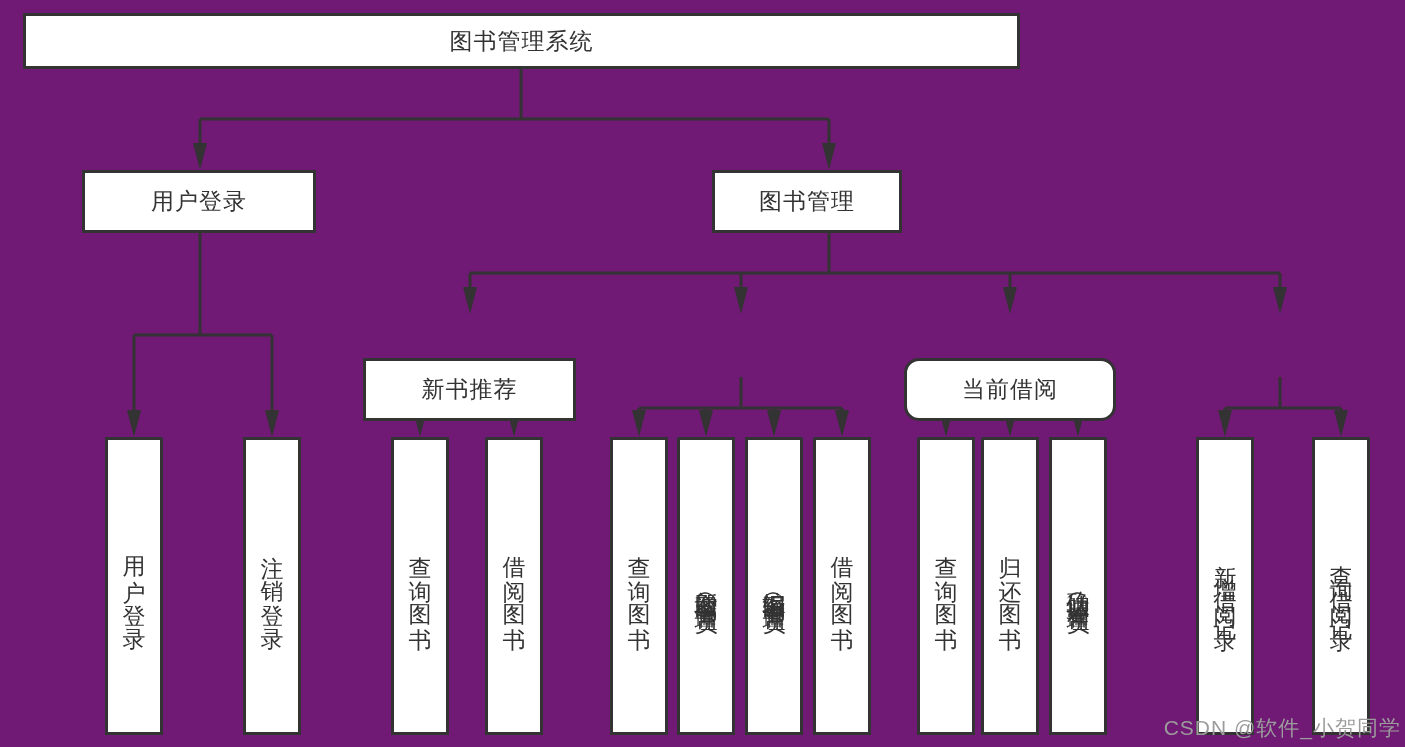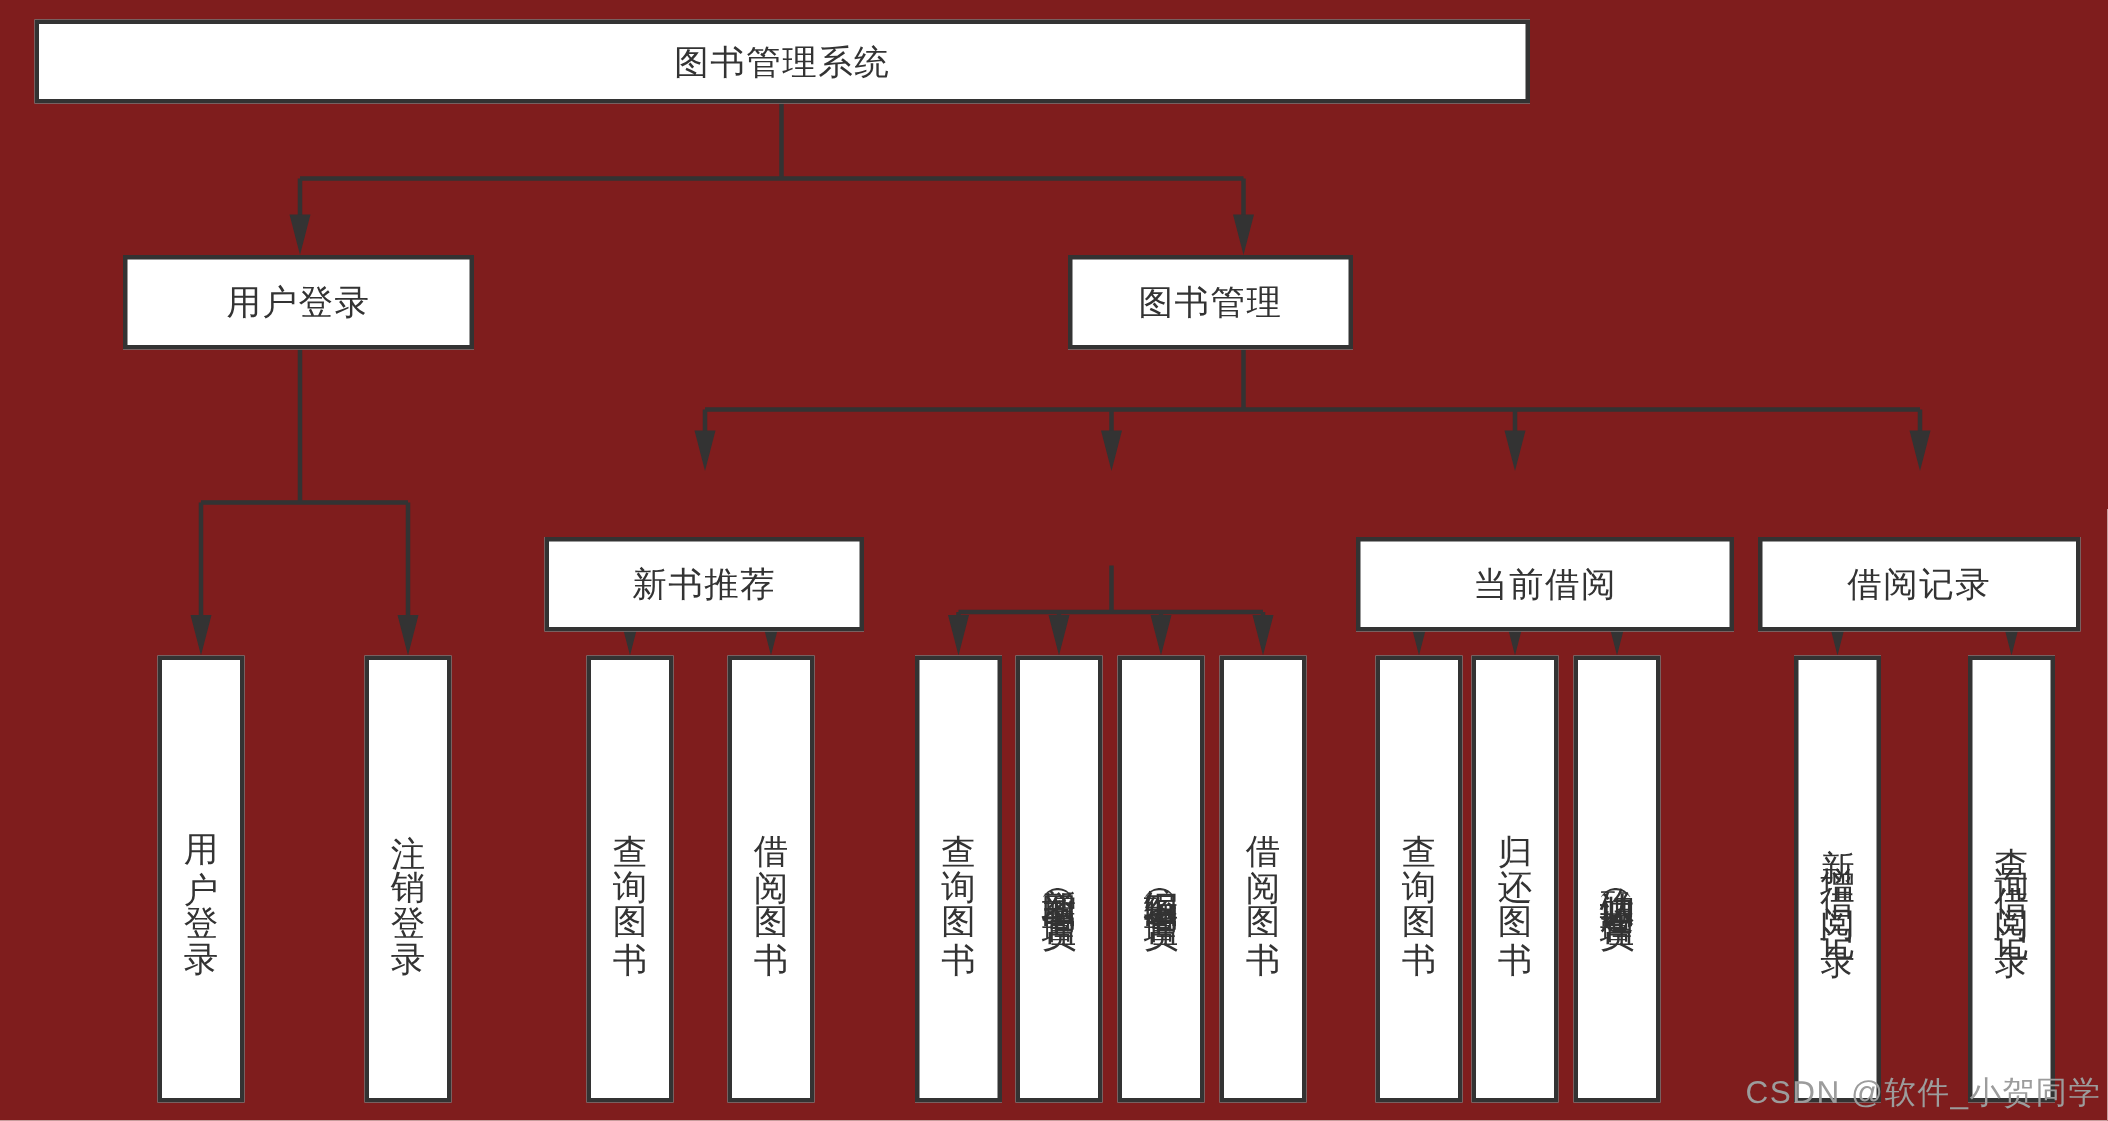--- a/index.html
+++ b/index.html
@@ -8,21 +8,21 @@
     background: #ffffff;
   }
   body {
     font-family: "Liberation Sans", "DejaVu Sans", sans-serif;
     color: #333333;
   }
   .canvas {
     position: relative;
     width: 1405px;
     height: 747px;
-    background: #7f1d1d;
+    background: #701a75;
     overflow: hidden;
   }
   .connectors {
     position: absolute;
     left: 0;
     top: 0;
     z-index: 1;
   }
   .box {
     position: absolute;
@@ -111,25 +111,22 @@
   <div class="box hbox lvl2" style="left:82px;width:234px;">
     <span class="label">用户登录</span>
   </div>
   <div class="box hbox lvl2" style="left:712px;width:190px;">
     <span class="label">图书管理</span>
   </div>
 
   <div class="box hbox lvl3" style="left:363px;width:213px;">
     <span class="label">新书推荐</span>
   </div>
-  <div class="box hbox lvl3" style="left:904px;width:252px;">
+  <div class="box hbox lvl3" style="left:904px;width:212px;border-radius:15px;">
     <span class="label">当前借阅</span>
-  </div>
-  <div class="box hbox lvl3" style="left:1172px;width:215px;">
-    <span class="label">借阅记录</span>
   </div>
 
   <div class="box leaf" style="left:105px;">
     <span class="vlabel chars-4">用户登录</span>
   </div>
   <div class="box leaf" style="left:243px;">
     <span class="vlabel chars-4">注销登录</span>
   </div>
 
   <div class="box leaf" style="left:391px;">

